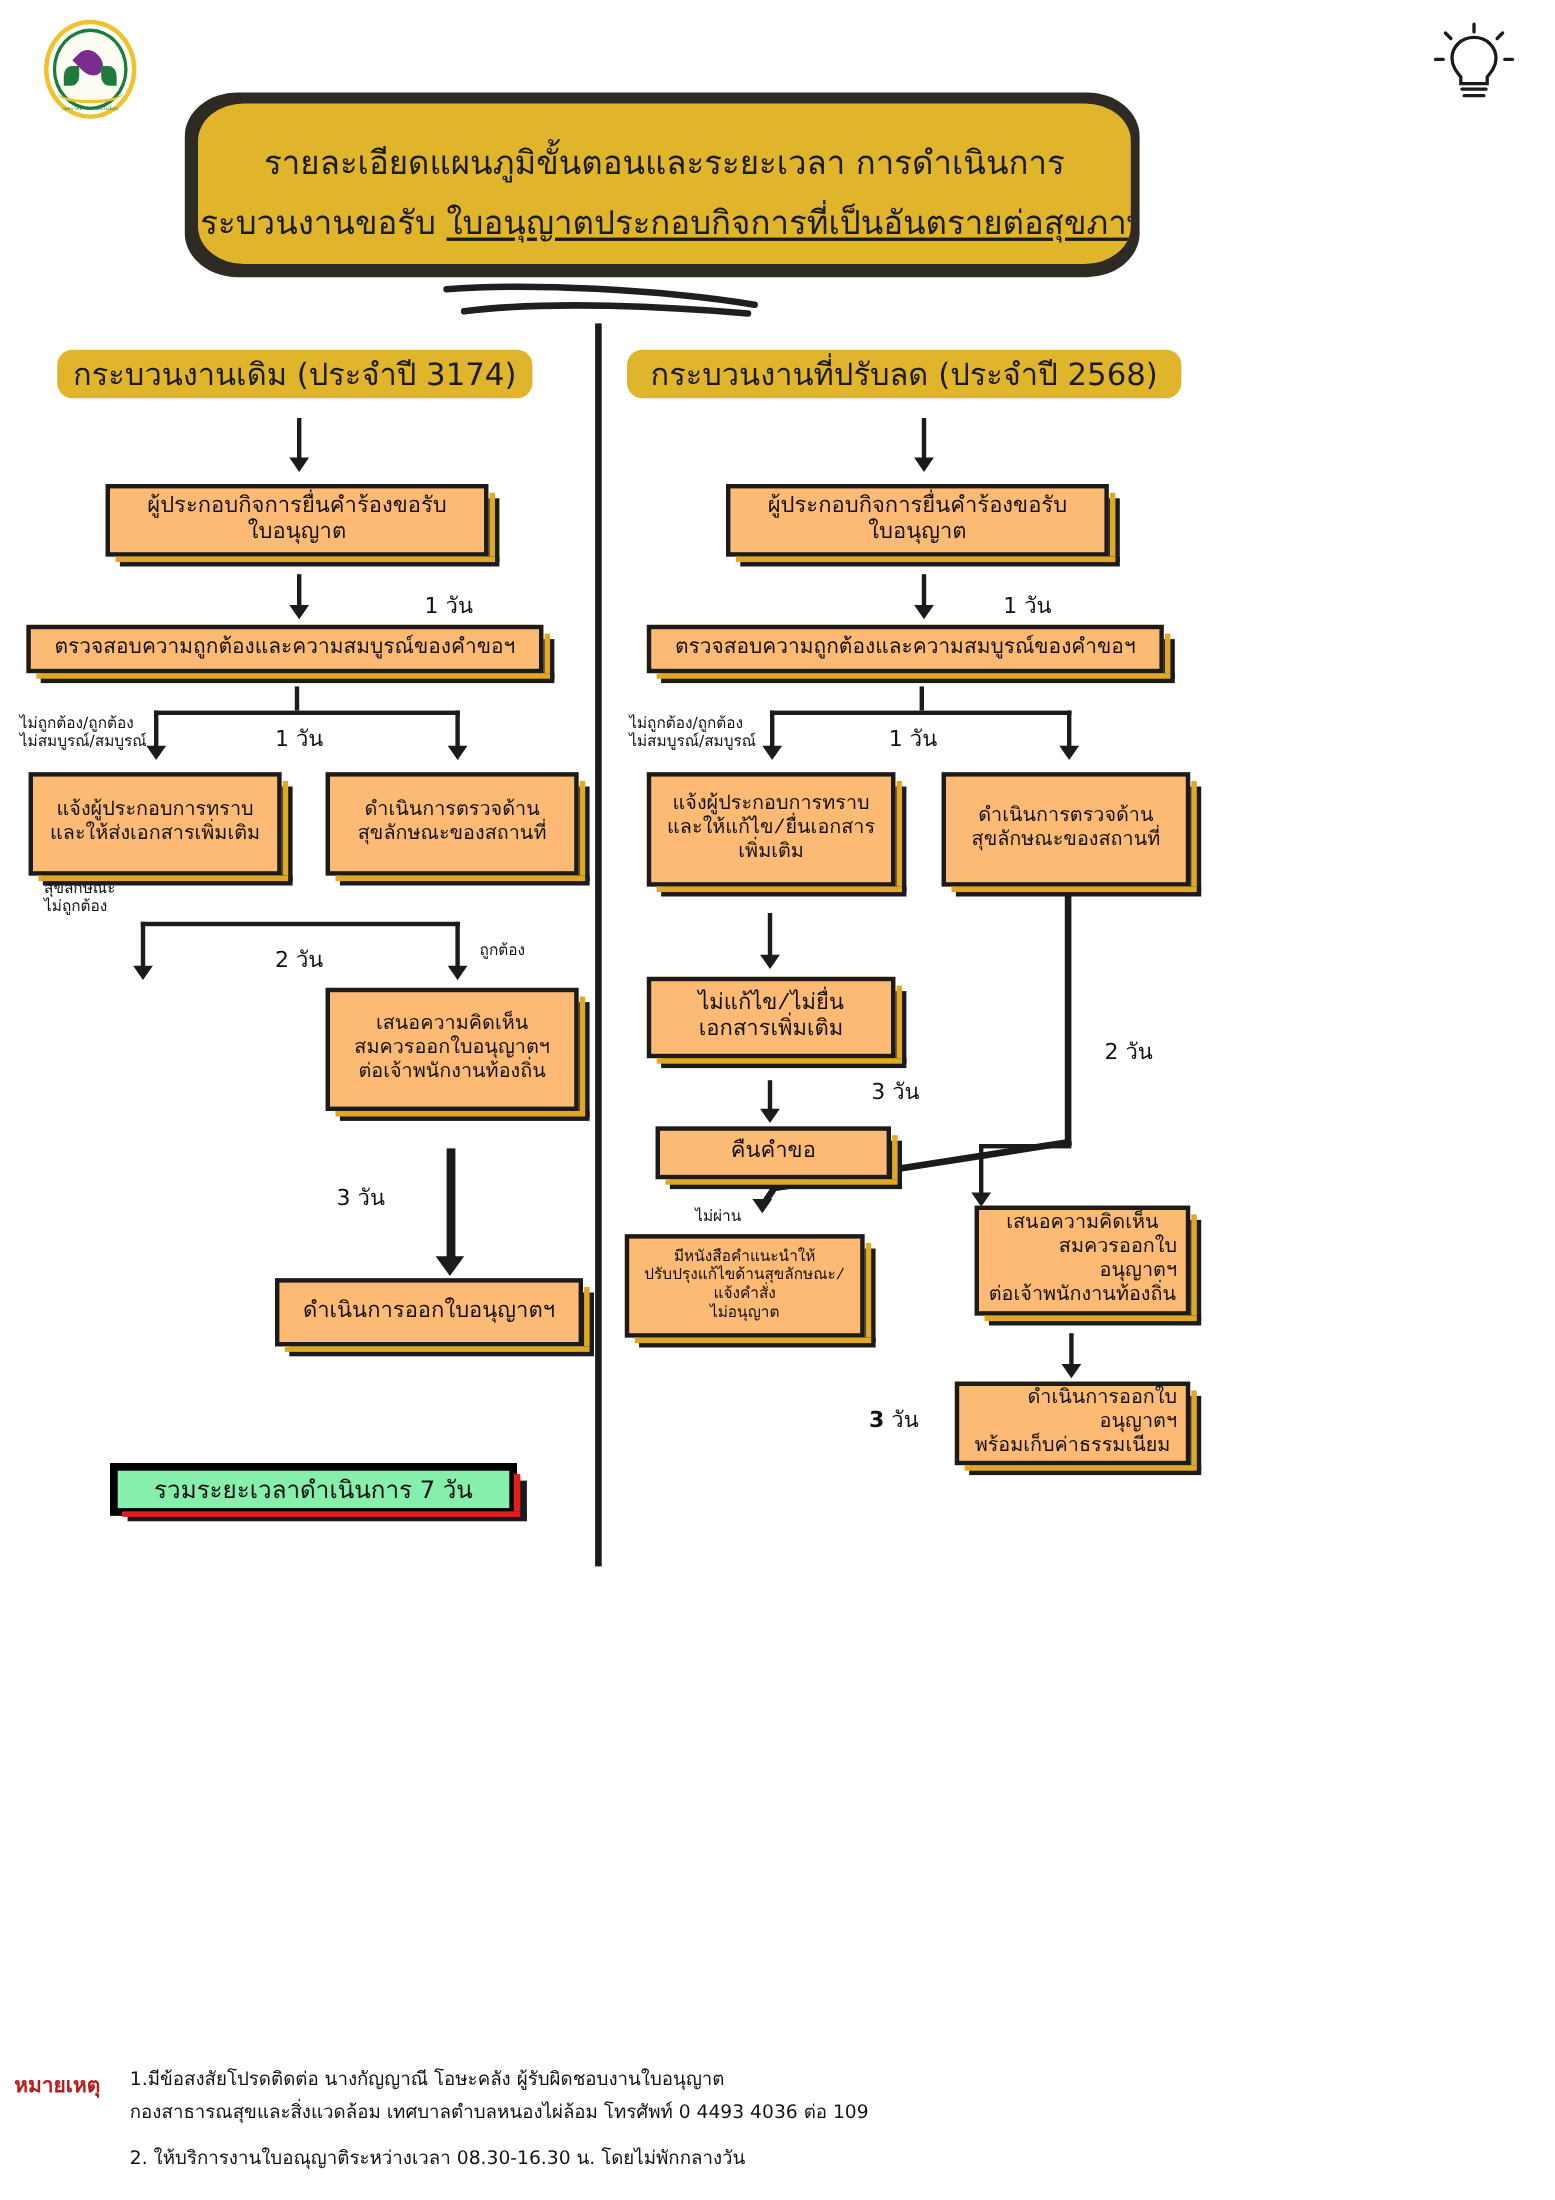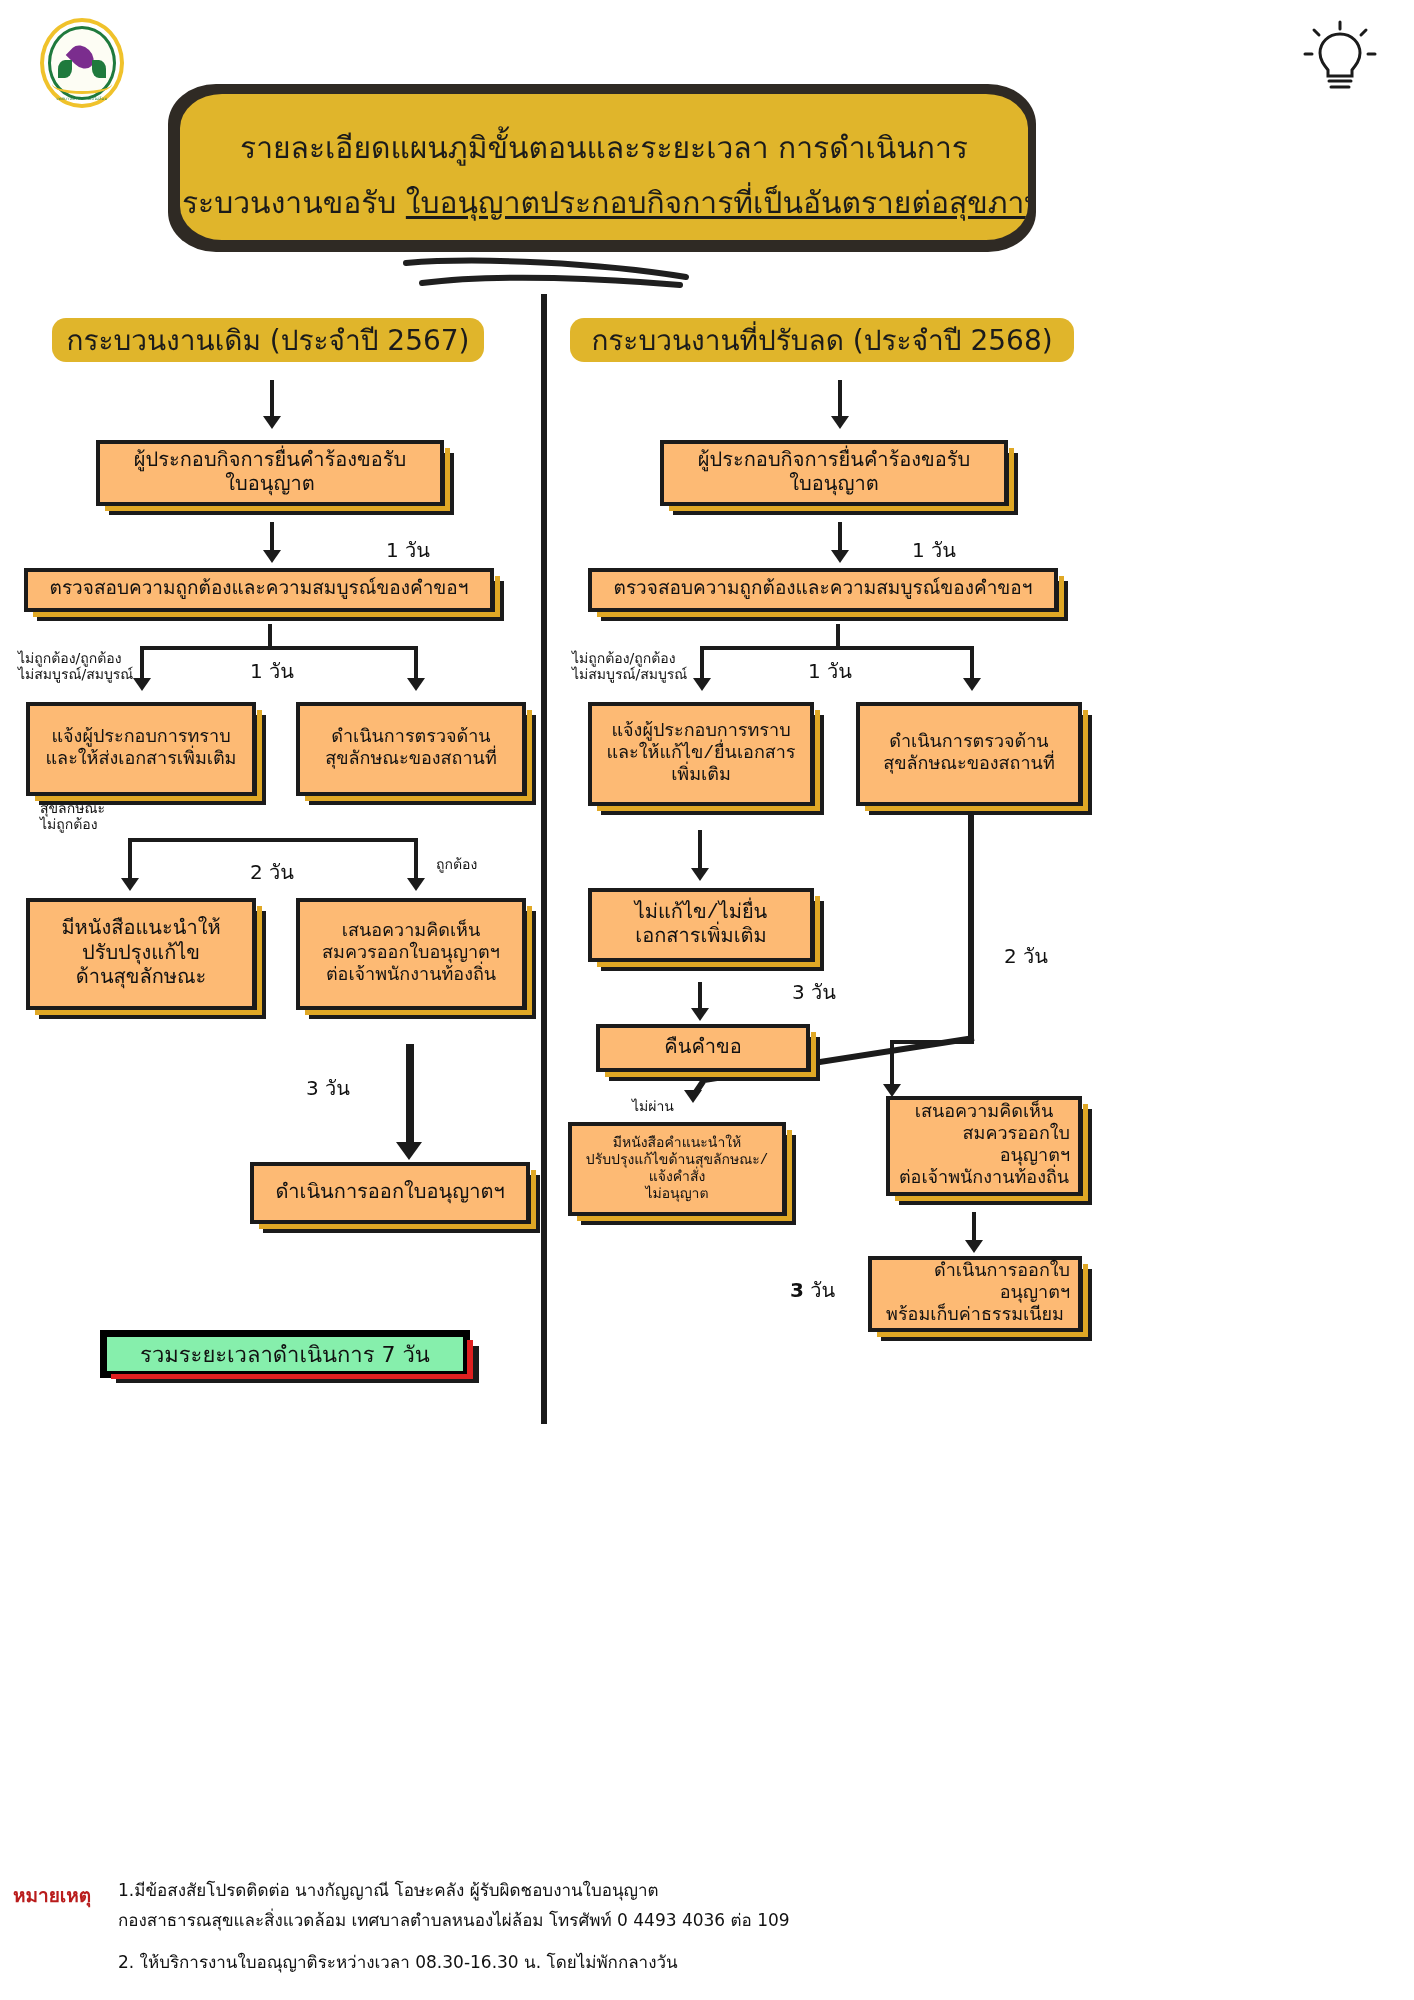--- a/index.html
+++ b/index.html
@@ -277,21 +277,21 @@
 
   <div class="swoosh">
     <svg viewBox="0 0 300 34">
       <path d="M6 8 C80 2 200 8 286 22" fill="none" stroke="#1f1f1f" stroke-width="6" stroke-linecap="round"></path>
       <path d="M22 28 C100 18 210 24 280 30" fill="none" stroke="#1f1f1f" stroke-width="6" stroke-linecap="round"></path>
     </svg>
   </div>
 
   <div class="divider"></div>
 
-  <div class="col-head" id="col-head-left">กระบวนงานเดิม (ประจำปี 2567)</div>
+  <div class="col-head" id="col-head-left">กระบวนงานเดิม (ประจำปี 3174)</div>
   <div class="col-head" id="col-head-right">กระบวนงานที่ปรับลด (ประจำปี 2568)</div>
 
   <div class="vline" style="left:270px; top:380px; height:38px;"></div>
   <div class="arrowhead" style="left:263px; top:416px;"></div>
 
   <div class="fbox f20" id="L-step1" style="left:96px; top:440px; width:348px; height:66px; flex-direction:column;">
     <div class="sh-bottom"></div>
       <div class="sh-bottom2"></div>
     <div>ผู้ประกอบกิจการยื่นคำร้องขอรับ</div>
     <div>ใบอนุญาต</div>
@@ -340,27 +340,20 @@
   <div class="arrowhead" style="left:121px; top:878px;"></div>
   <div class="arrowhead" style="left:407px; top:878px;"></div>
 
   <div class="lab f14" style="left:40px; top:800px;">
     <div>สุขลักษณะ</div>
     <div>ไม่ถูกต้อง</div>
   </div>
   <div class="day f20" style="left:250px; top:856px;">2 วัน</div>
   <div class="lab f14" style="left:436px; top:856px;">ถูกต้อง</div>
 
-  <div class="fbox f20" id="L-step4a" style="left:26px; top:898px; width:230px; height:112px; flex-direction:column;">
-    <div class="sh-bottom"></div>
-      <div class="sh-bottom2"></div>
-    <div>มีหนังสือแนะนำให้</div>
-    <div>ปรับปรุงแก้ไข</div>
-    <div>ด้านสุขลักษณะ</div>
-  </div>
 
   <div class="fbox f18" id="L-step4b" style="left:296px; top:898px; width:230px; height:112px; flex-direction:column;">
     <div class="sh-bottom"></div>
       <div class="sh-bottom2"></div>
     <div>เสนอความคิดเห็น</div>
     <div>สมควรออกใบอนุญาตฯ</div>
     <div>ต่อเจ้าพนักงานท้องถิ่น</div>
   </div>
 
   <div class="vline" style="left:406px; top:1044px; width:8px; height:104px;"></div>

